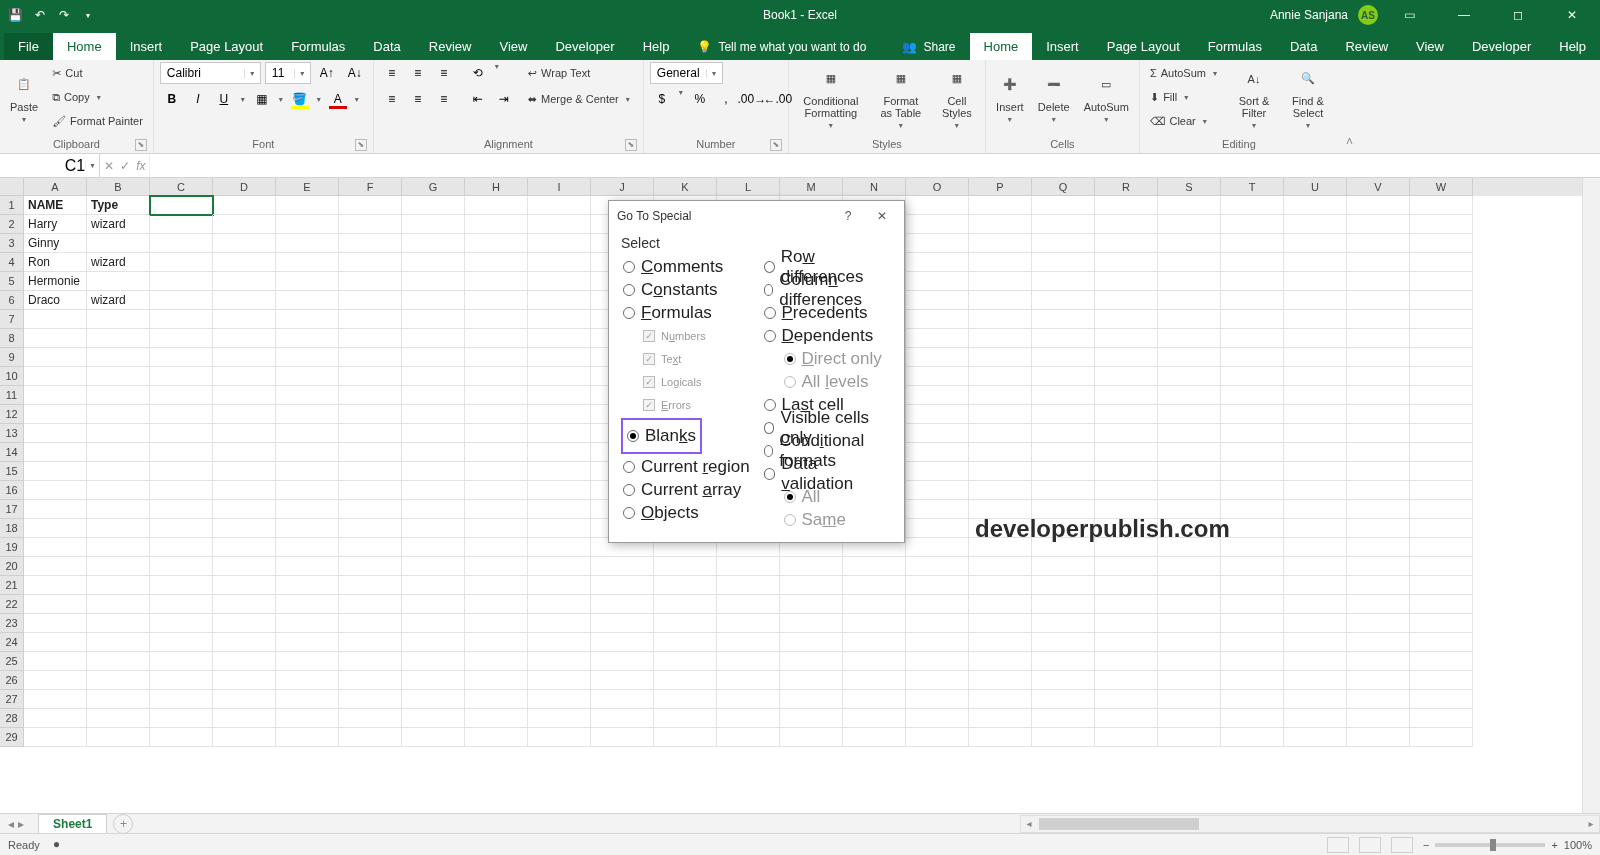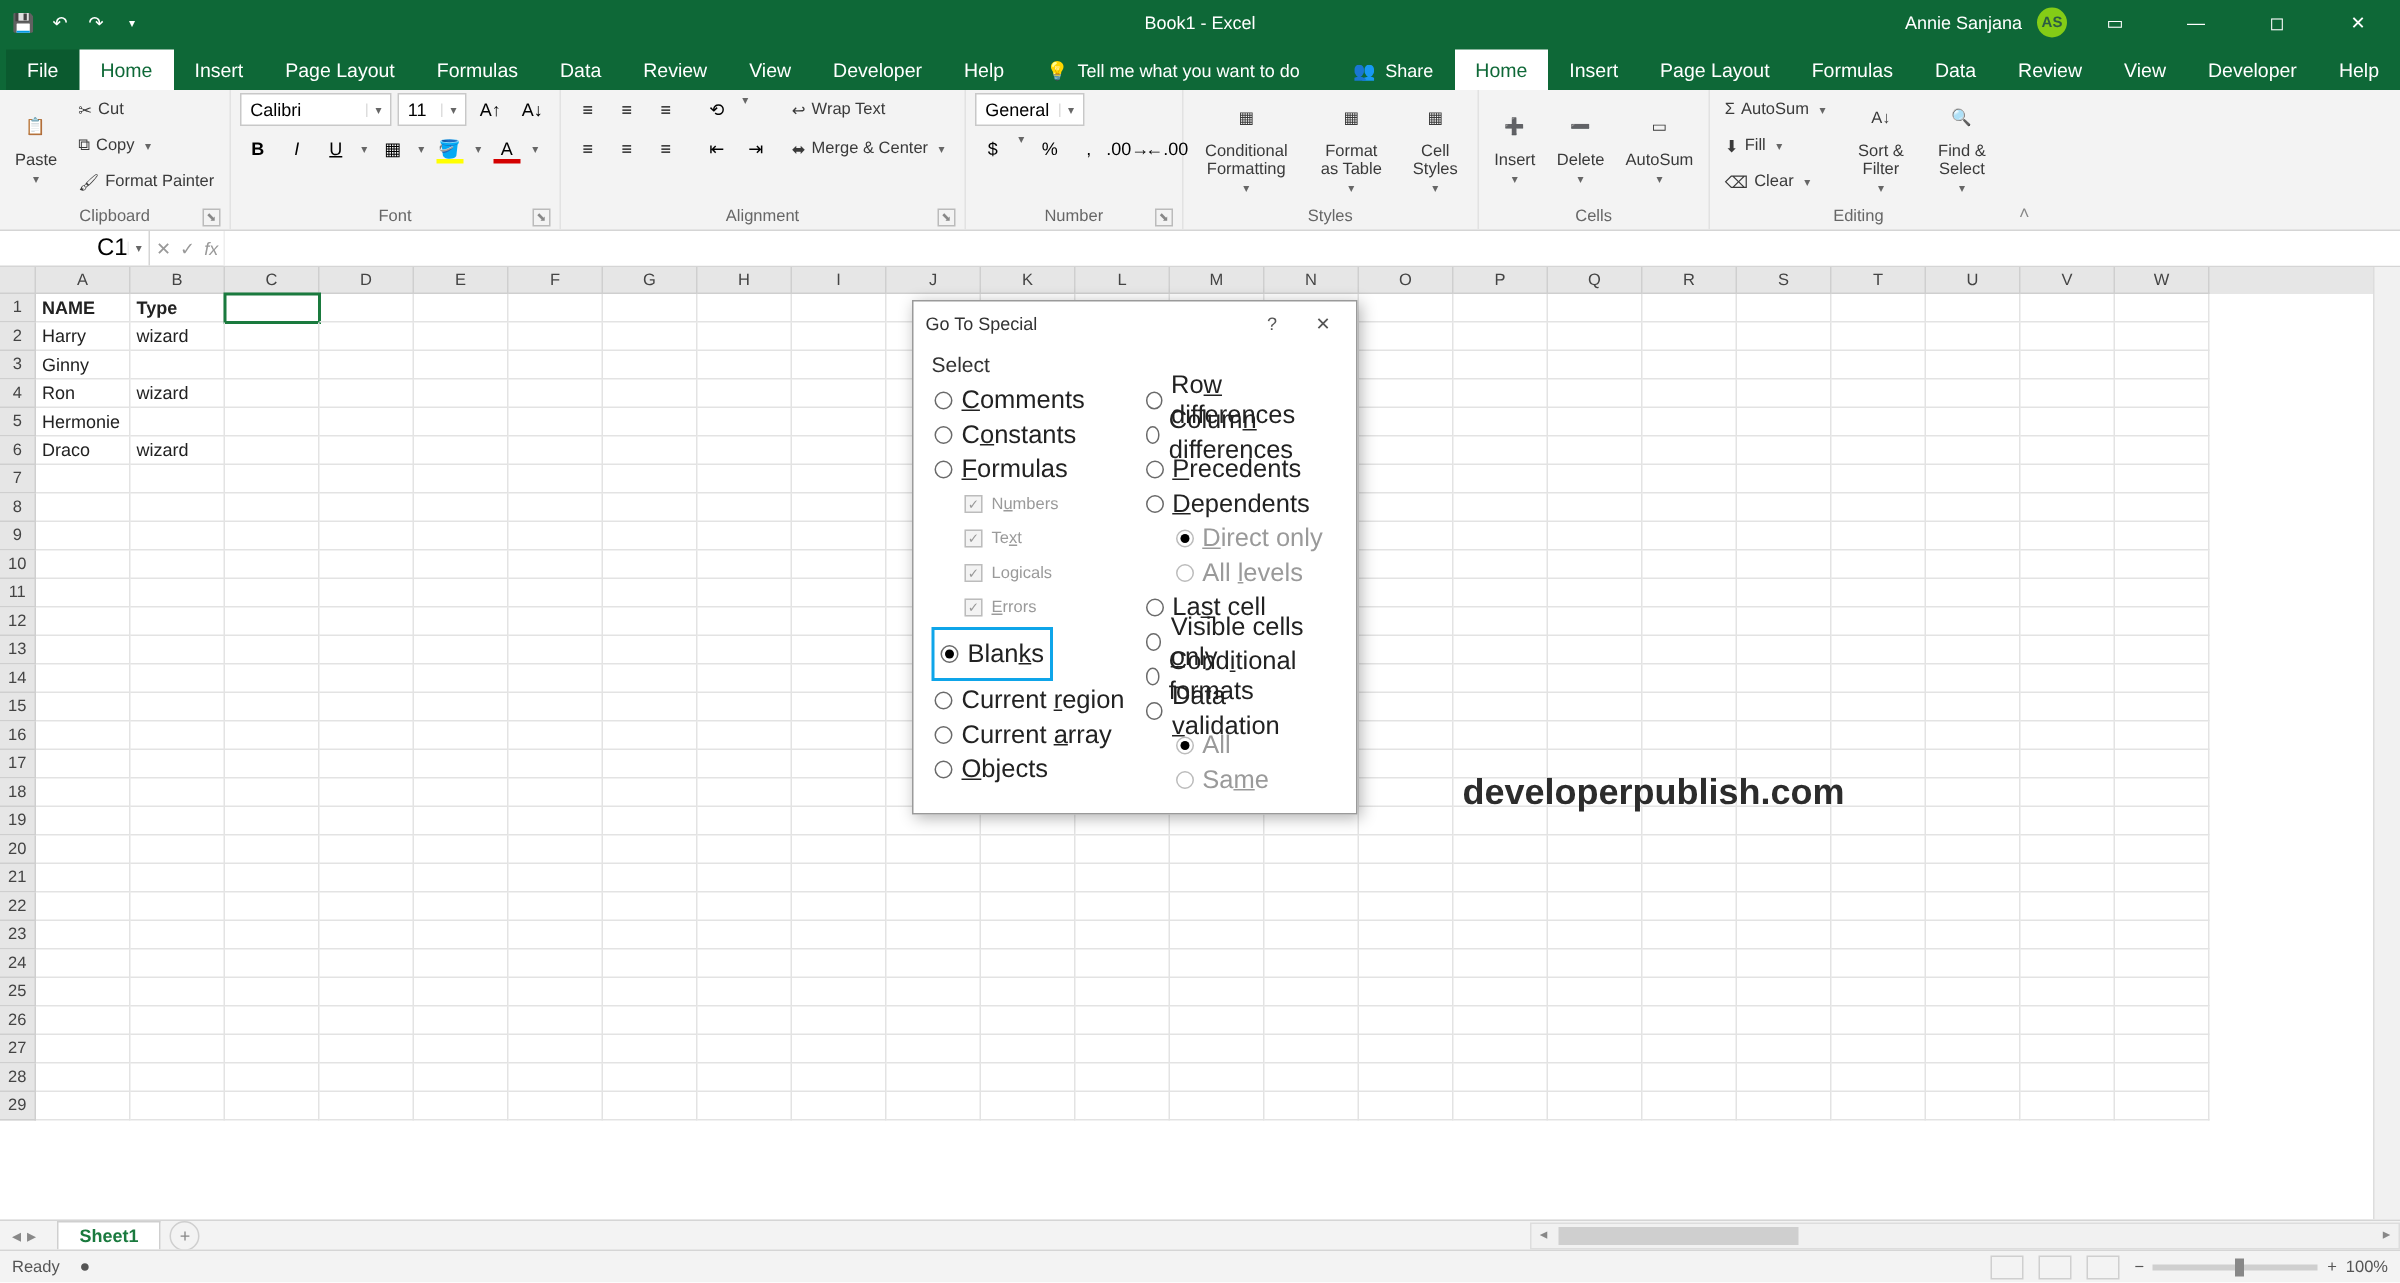--- a/index.html
+++ b/index.html
@@ -73,21 +73,21 @@
 .dialog .dtitle .dbtn { width:28px; height:22px; display:inline-flex; align-items:center; justify-content:center; color:#555;}
 .dialog .dbody { padding:4px 12px 12px 12px;}
 .dialog .group-lbl { font-size:14px; color:#333; margin-bottom:6px;}
 .opts { display:flex; gap:10px;}
 .optcol { flex:1; display:flex; flex-direction:column; gap:3px;}
 .radio { display:flex; align-items:center; gap:6px; font-size:17px; color:#222; height:20px; padding-left:2px;}
 .radio .r { width:12px; height:12px; border:1px solid #6a6a6a; border-radius:50%; display:inline-flex; align-items:center; justify-content:center; background:#fff;}
 .radio .r.sel::after { content:""; width:6px; height:6px; background:#000; border-radius:50%;}
 .radio.disabled { color:#9a9a9a;}
 .radio.disabled .r { border-color:#bcbcbc;}
-.radio.boxed { border:2px solid #0ea5e9; padding:16px 4px; width:max-content;}
+.radio.boxed { border:2px solid #8b5cf6; padding:16px 4px; width:max-content;}
 .check { display:flex; align-items:center; gap:6px; font-size:11px; color:#9a9a9a; height:20px; padding-left:22px;}
 .check .c { width:12px; height:12px; border:1px solid #bcbcbc; background:#f3f3f3; display:inline-flex; align-items:center; justify-content:center; font-size:9px; color:#9a9a9a;}
 .dlgbtns { display:flex; justify-content:flex-end; gap:8px; margin-top:12px;}
 .btn { width:88px; height:24px; border:1px solid #9a9a9a; background:#efefef; font-size:11px;}
 .btn.primary { border:2px solid #000;}
 
 
 .sheetbar { position:absolute; left:0; right:0; bottom:22px; height:20px; background:#f3f3f3; border-top:1px solid #d5d5d5; display:flex; align-items:center;}
 .sheetbar .nav { display:flex; gap:4px; padding:0 8px; color:#888;}
 .sheetbar .sheet { background:#fff; border:1px solid #cfcfcf; border-bottom:none; padding:2px 14px; font-size:12px; font-weight:600; color:#1a7a3e; margin-left:6px;}

